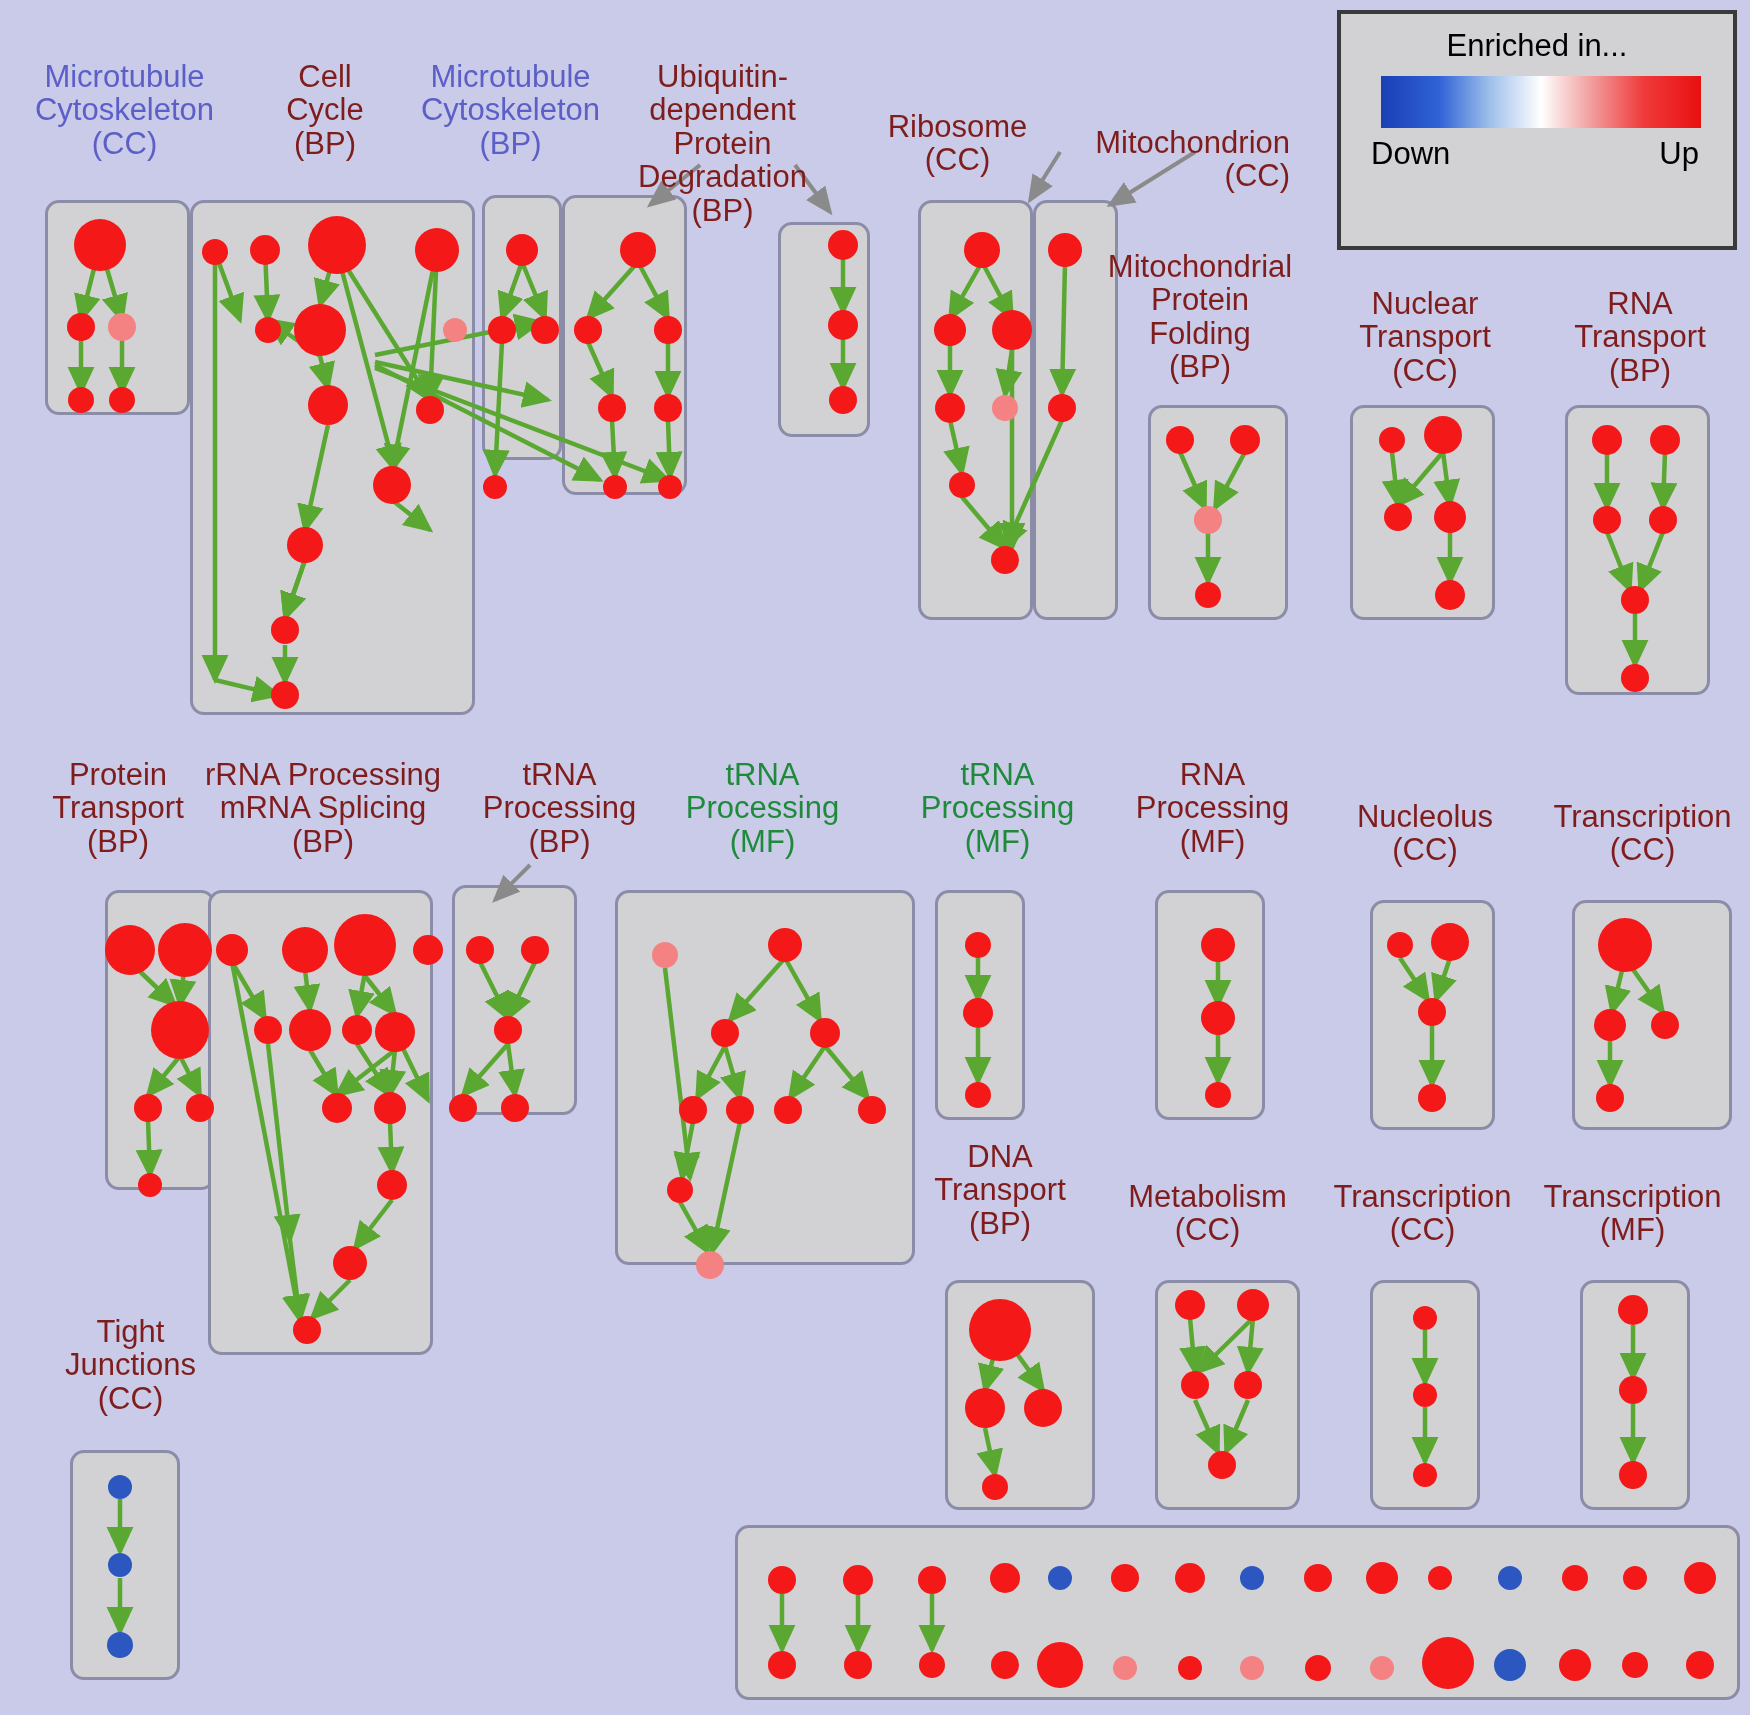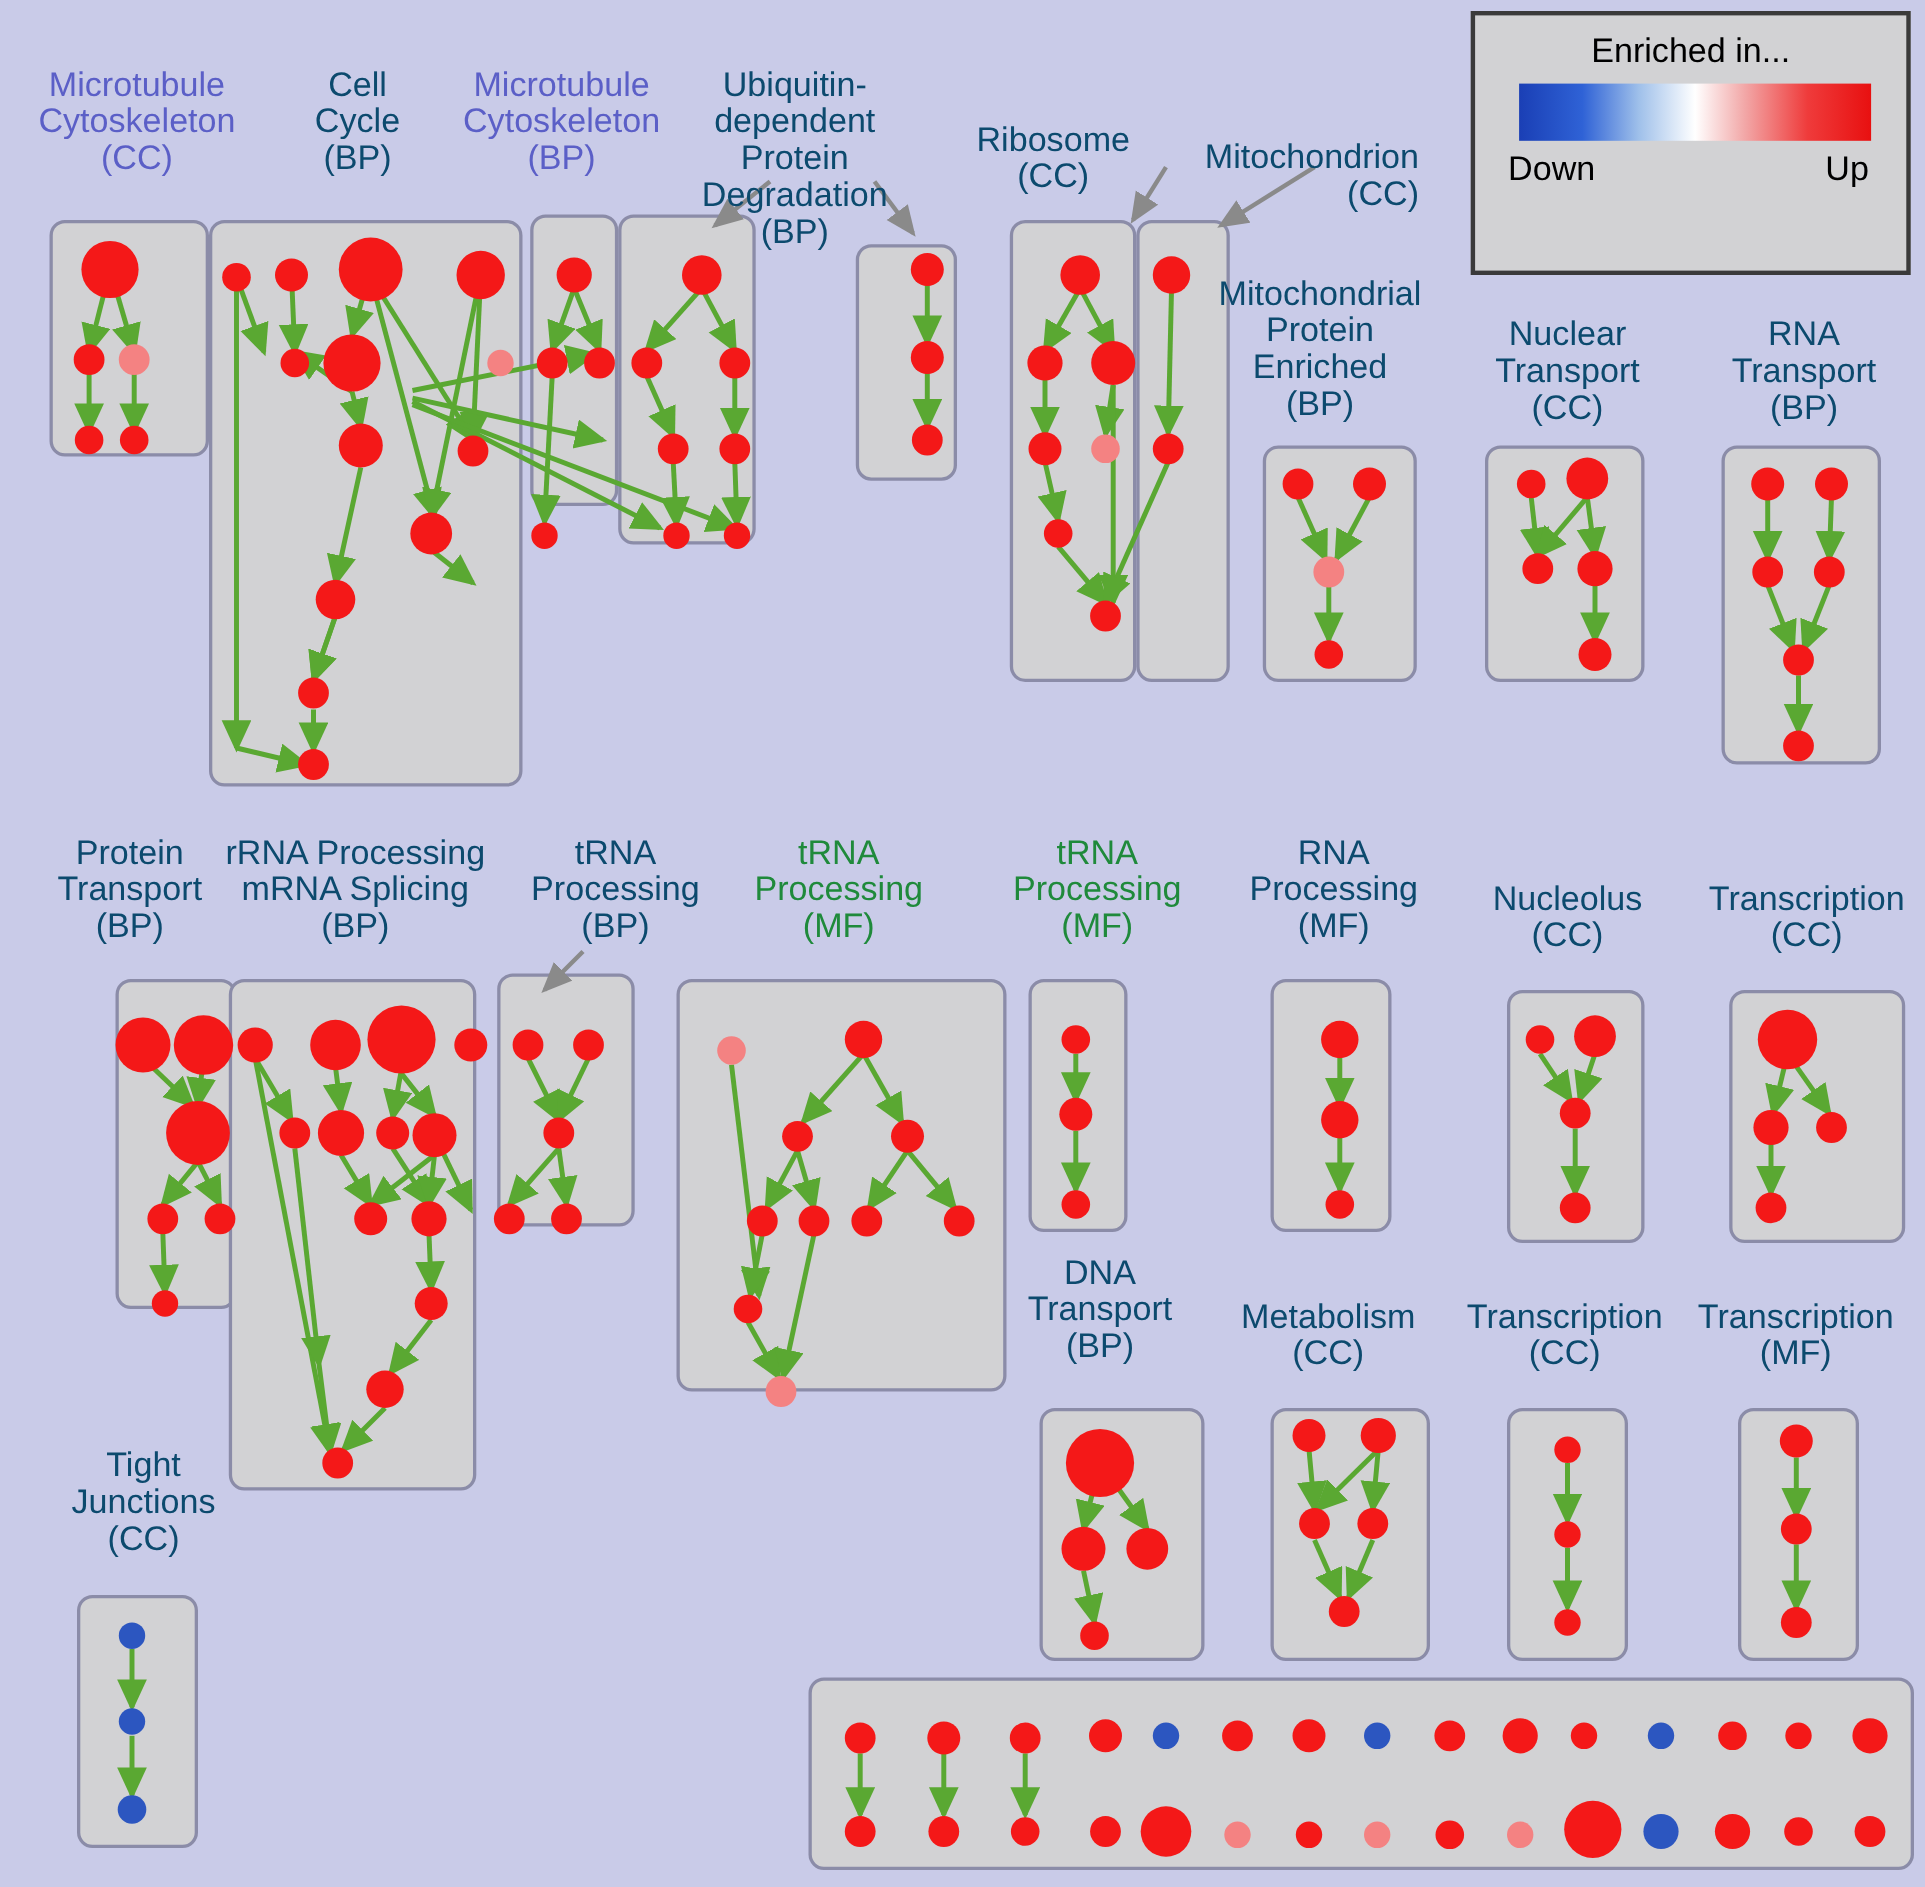--- a/index.html
+++ b/index.html
@@ -13,21 +13,21 @@
   #canvas{position:absolute;left:0;top:0;width:1750px;height:1715px;}
   .cluster{
     position:absolute;
     background:#d2d2d4;
     border:3px solid #8b8ca8;
     border-radius:14px;
     box-sizing:border-box;
   }
   .label{
     position:absolute;
-    color:#0c4a6e;
+    color:#7f1d1d;
     font-size:31px;
     line-height:1.08;
     text-align:center;
     white-space:pre-line;
   }
   .label.purple{color:#5b5fc7;}
   .label.green{color:#1f8a3b;}
   .node{
     position:absolute;
     border-radius:50%;
@@ -400,21 +400,21 @@
 dependent
 Protein
 Degradation
 (BP)</div>
       <div class="label" style="left: 870px; top: 110px; width: 175px;">Ribosome
 (CC)</div>
       <div class="label" style="left: 1070px; top: 126px; width: 220px; text-align: right;">Mitochondrion
 (CC)</div>
       <div class="label" style="left: 1100px; top: 250px; width: 200px;">Mitochondrial
 Protein
-Enriched
+Folding
 (BP)</div>
       <div class="label" style="left: 1340px; top: 287px; width: 170px;">Nuclear
 Transport
 (CC)</div>
       <div class="label" style="left: 1555px; top: 287px; width: 170px;">RNA
 Transport
 (BP)</div>
       <div class="label" style="left: 38px; top: 758px; width: 160px;">Protein
 Transport
 (BP)</div>

